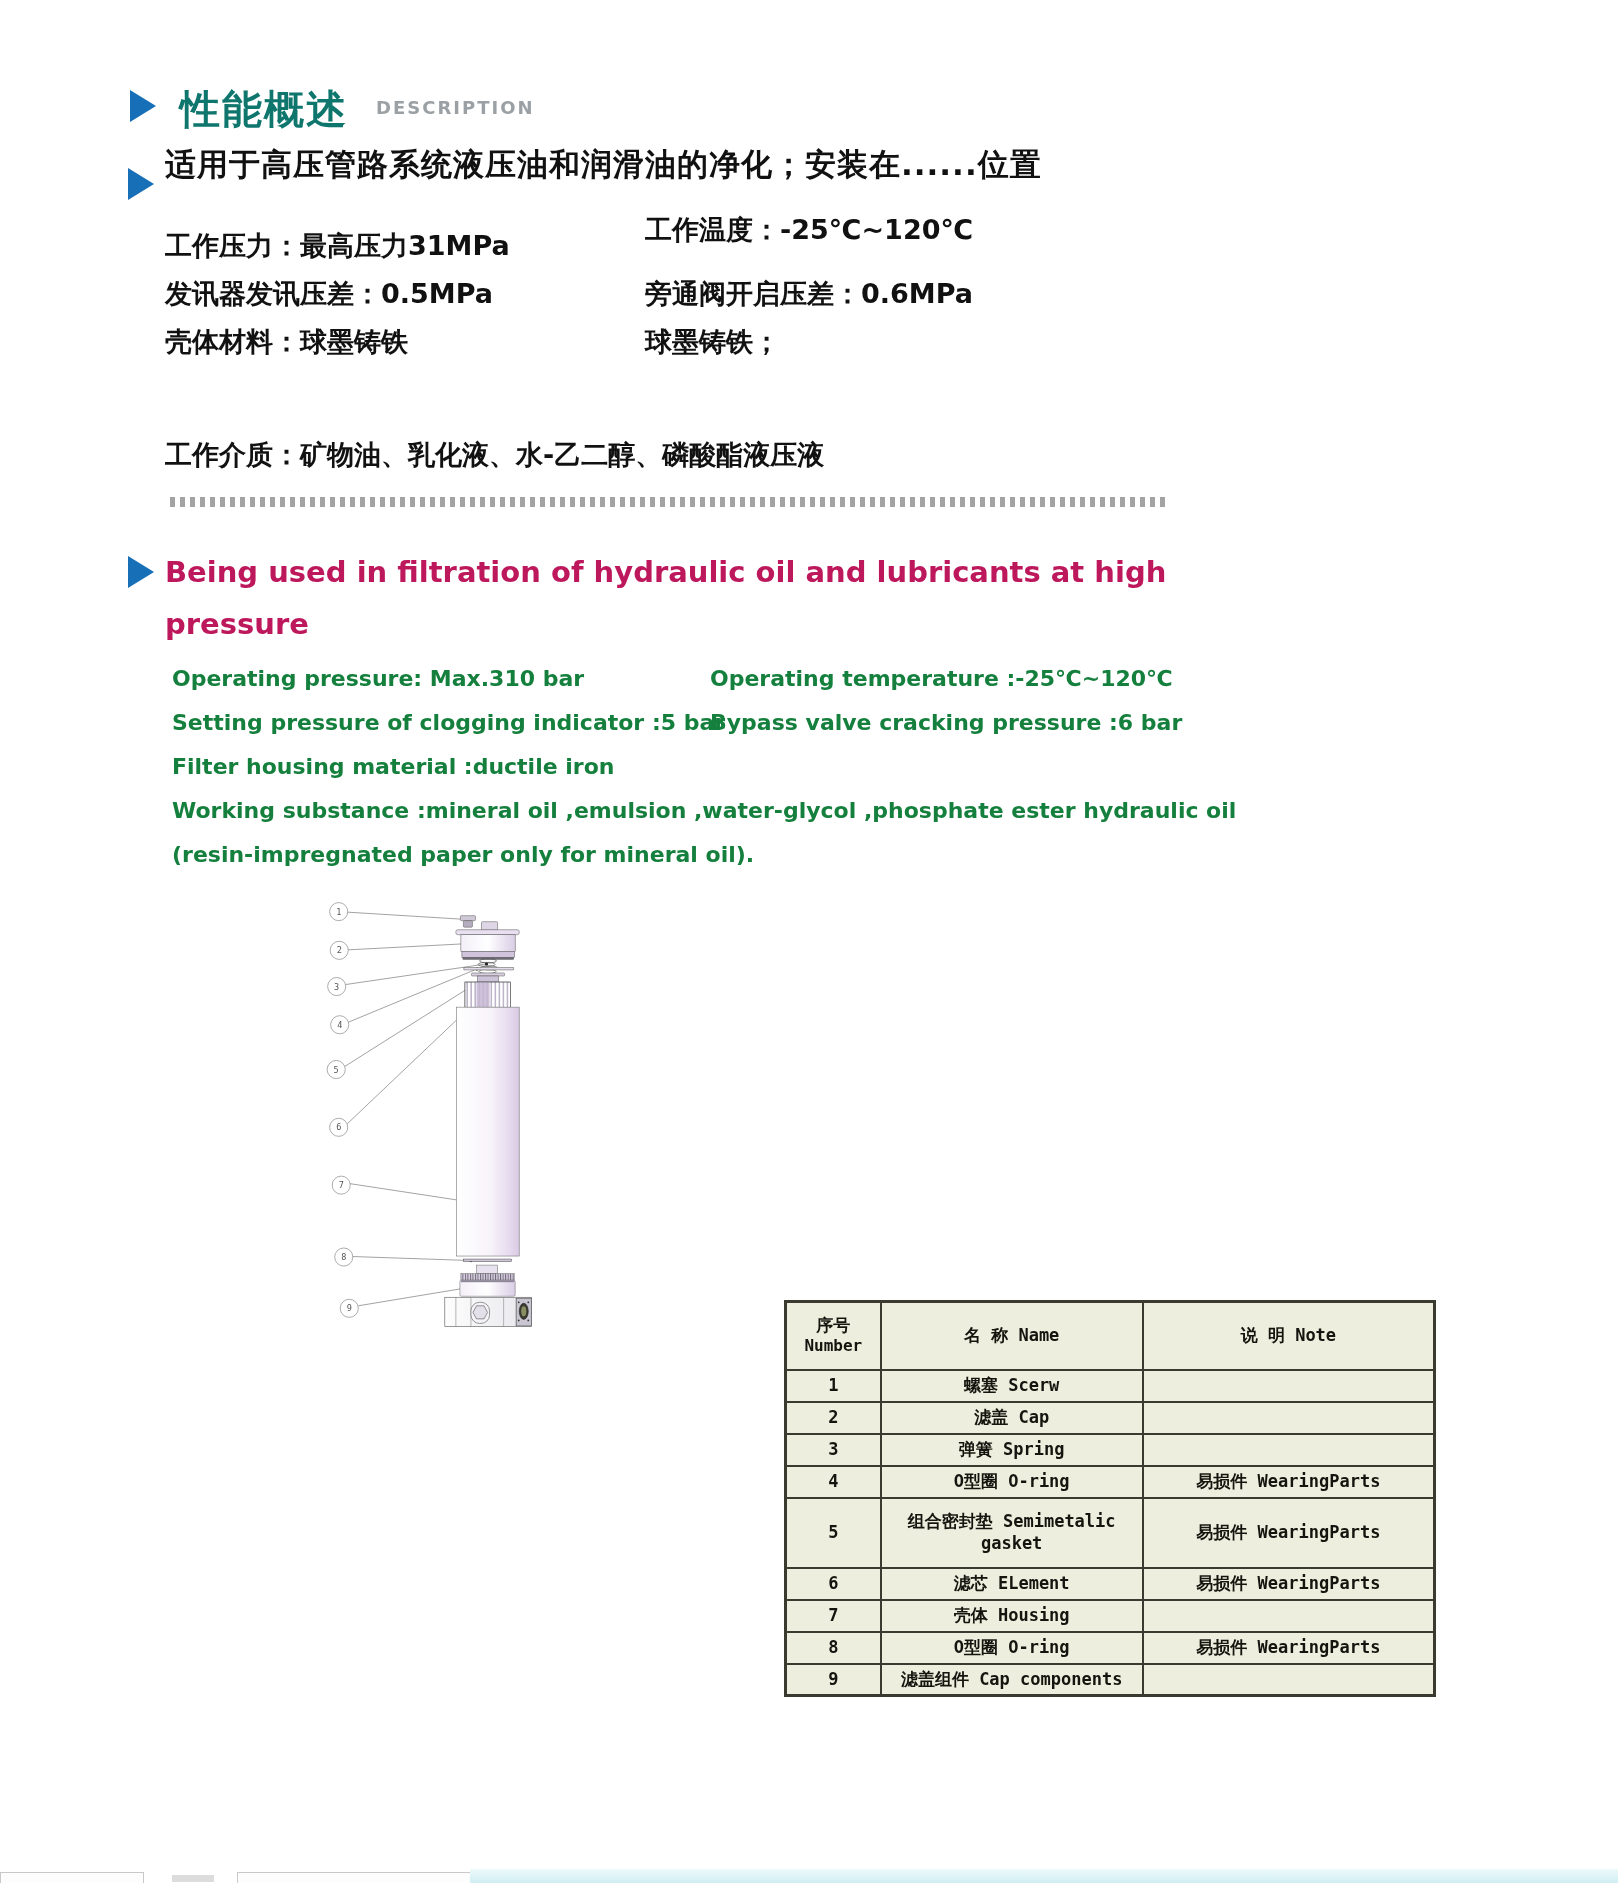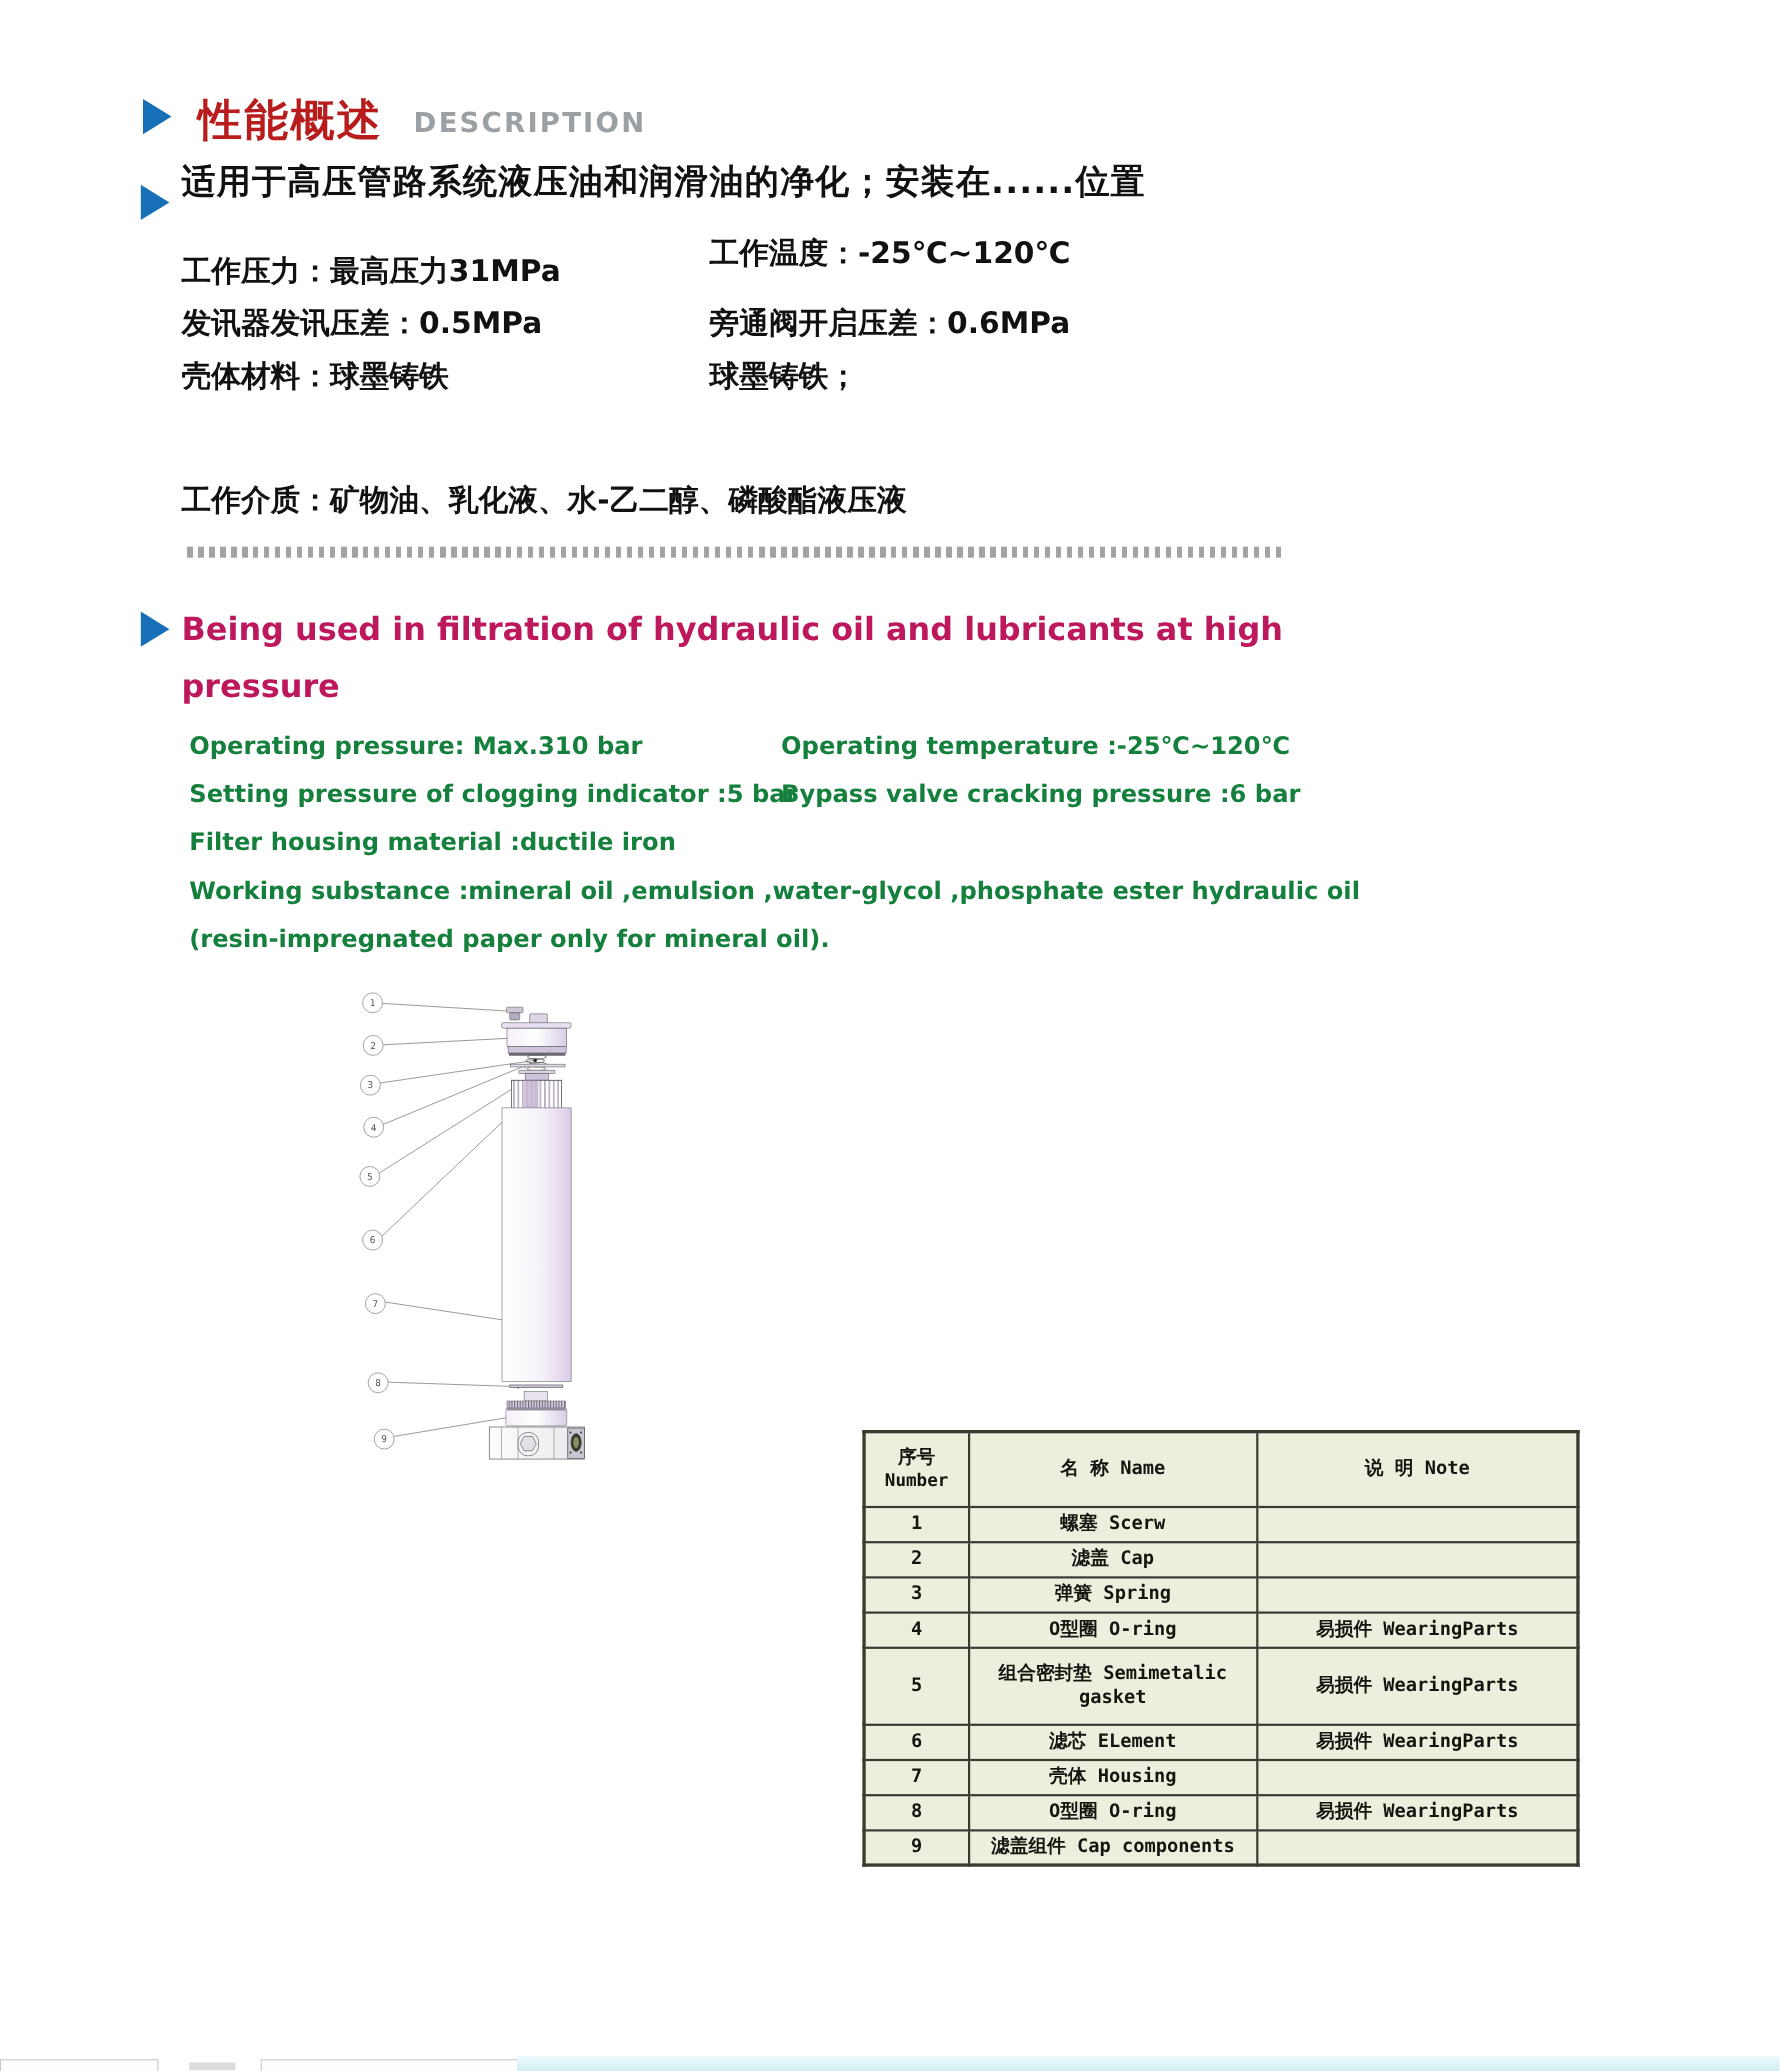--- a/index.html
+++ b/index.html
@@ -3,22 +3,22 @@
 <meta charset="utf-8">
 <style>
   html,body{margin:0;padding:0;background:#ffffff;}
   .page{
     position:relative;width:1618px;height:1883px;background:#ffffff;overflow:hidden;
     font-family:"DejaVu Sans","Liberation Sans",sans-serif;color:#1a1a1a;
   }
   .abs{position:absolute;}
   .tri{width:0;height:0;border-style:solid;border-color:transparent;}
   .tri-blue{border-width:16px 0 16px 26px;border-left-color:#176fb7;}
-  .h1-zh{font-size:40px;font-weight:bold;color:#b91c1c;letter-spacing:2px;}
-  .h1-en{font-size:25px;font-weight:bold;color:#9aa0a4;letter-spacing:2px;}
+  .h1-zh{font-size:40px;font-weight:bold;color:#0f766e;letter-spacing:2px;}
+  .h1-en{font-size:18px;font-weight:bold;color:#9aa0a4;letter-spacing:2px;}
   .h2-zh{font-size:31px;font-weight:bold;color:#111;letter-spacing:1px;}
   .spec-zh{font-size:27px;font-weight:bold;color:#111;}
   .h3-en{font-size:29px;font-weight:bold;color:#be185d;line-height:52px;}
   .spec-en{font-size:22px;font-weight:bold;color:#15803d;}
   .divider{
     height:10px;
     background:repeating-linear-gradient(90deg,#a3a3a3 0px,#a3a3a3 5px,transparent 5px,transparent 10px);
   }
   
   .parts-table{border-collapse:collapse;table-layout:fixed;width:652px;background:#eeeede;

